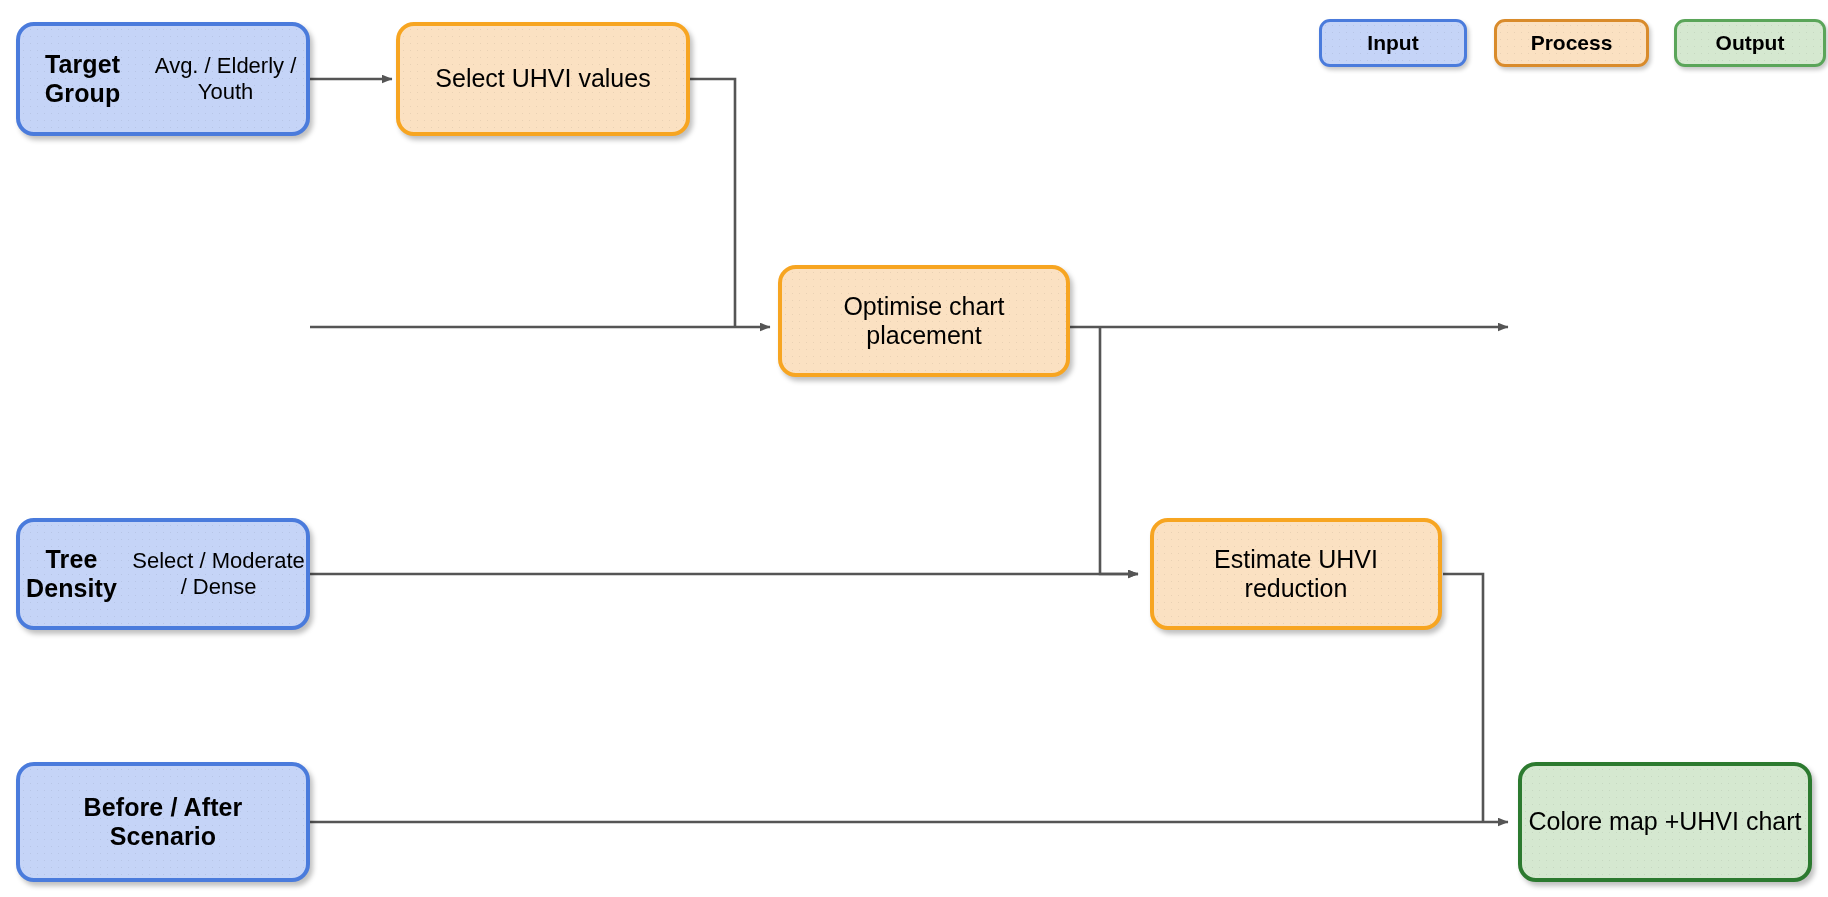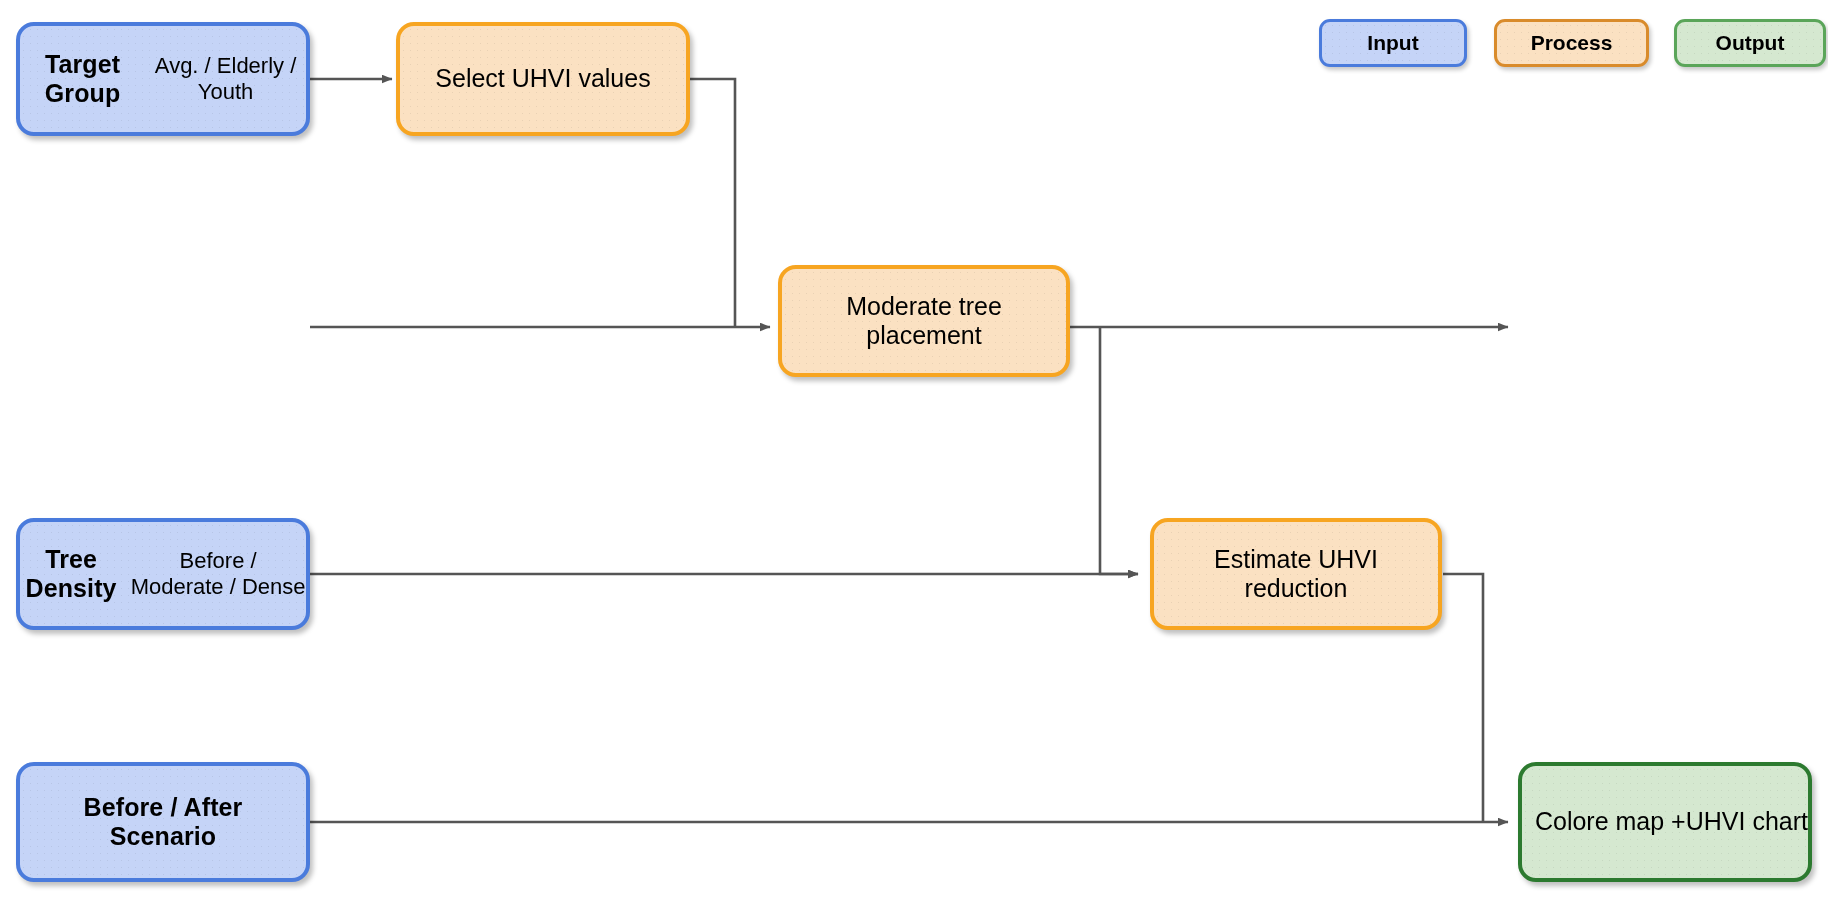--- a/index.html
+++ b/index.html
@@ -98,38 +98,38 @@
   </div>
 
   <div class="node kind-input" style="left:16px;top:22px;width:294px;height:114px;">
     <div class="ttl">Target Group</div>
     <div class="sub">Avg. / Elderly / Youth</div>
   </div>
 
 
   <div class="node kind-input" style="left:16px;top:518px;width:294px;height:112px;gap:8px;">
     <div class="ttl">Tree Density</div>
-    <div class="sub" style="max-width:252px;">Before / Moderate / Dense</div>
+    <div class="sub" style="max-width:252px;">Select / Moderate / Dense</div>
   </div>
 
   <div class="node kind-input" style="left:16px;top:762px;width:294px;height:120px;">
     <div class="ttl" style="max-width:240px;">Before / After Scenario</div>
   </div>
 
   <div class="node kind-process" style="left:396px;top:22px;width:294px;height:114px;">
     <div class="plain">Select UHVI values</div>
   </div>
 
   <div class="node kind-process" style="left:778px;top:265px;width:292px;height:112px;">
-    <div class="plain" style="max-width:212px;">Moderate tree placement</div>
+    <div class="plain" style="max-width:212px;">Optimise chart placement</div>
   </div>
 
   <div class="node kind-process" style="left:1150px;top:518px;width:292px;height:112px;">
     <div class="plain" style="max-width:222px;">Estimate UHVI reduction</div>
   </div>
 
 
-  <div class="node kind-output" style="left:1518px;top:762px;width:294px;height:120px;justify-content:flex-end;">
+  <div class="node kind-output" style="left:1518px;top:762px;width:294px;height:120px;">
     <div class="plain">Colore map +</div>
     <div class="plain">UHVI chart</div>
   </div>
 
 </div>
 
 </body></html>

